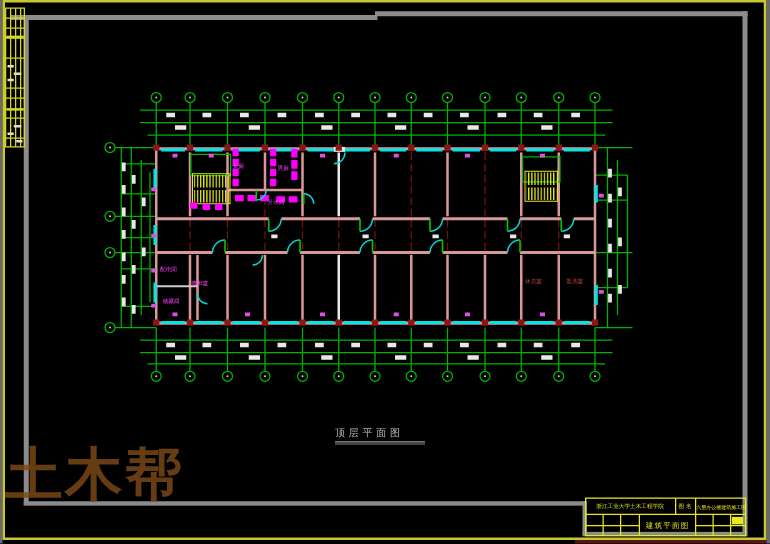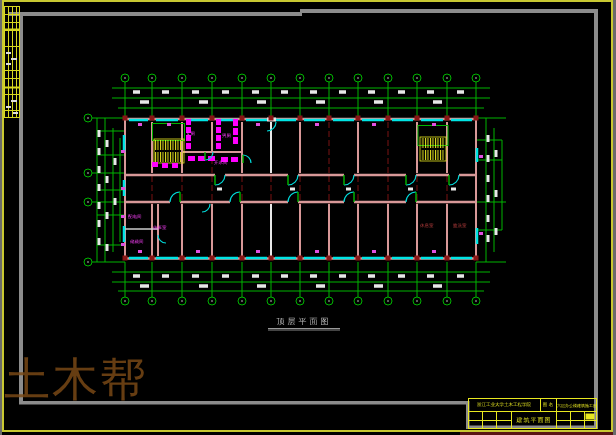--- a/index.html
+++ b/index.html
@@ -1,28 +1,28 @@
 <!DOCTYPE html>
 <html><head>
 <meta charset="utf-8">
 <style>
   html,body{margin:0;padding:0;background:#000;}
   #screen{position:relative;width:616px;height:435px;background:#000;overflow:hidden;
           font-family:"DejaVu Sans",sans-serif;}
   .roomlbl{position:absolute;font-size:4.5px;line-height:1.1;color:#ff40ff;z-index:3;white-space:nowrap;}
   .roomlbl.dim{color:#c04040;}
-  #caption{position:absolute;left:268px;top:316px;width:72px;text-align:center;
+  #caption{position:absolute;left:268px;top:341px;width:72px;text-align:left;
            font-size:8px;letter-spacing:3px;color:#b9b9b9;border-bottom:1px solid #999;
            box-shadow:0 2px 0 #444;padding-bottom:1px;z-index:3;font-family:Liberation Mono, monospace;}
   .tbtext{position:absolute;color:#e0e020;z-index:4;text-align:center;white-space:nowrap;overflow:hidden;}
   #tb-org{left:469px;top:402px;width:70px;font-size:4.5px;}
   #tb-name{left:540px;top:402px;width:16px;font-size:4.5px;}
   #tb-proj{left:557px;top:402.5px;width:39px;font-size:4px;}
   #tb-title{left:512px;top:416px;width:44px;font-size:6px;letter-spacing:1px;}
-  #wm-brand{position:absolute;left:4px;top:356px;font-size:46px;font-weight:normal;
+  #wm-brand{position:absolute;left:4px;top:356px;font-size:46px;font-weight:bold;
             color:rgba(125,75,22,.82);letter-spacing:2px;line-height:1;z-index:6;}
   #wm-url{position:absolute;left:5px;top:404px;font-size:13.5px;font-weight:bold;
           color:#c9b283;letter-spacing:.5px;z-index:6;}
   svg{position:absolute;left:0;top:0;z-index:1;}
 </style>
 </head>
 <body>
 
 <div id="screen">
 

